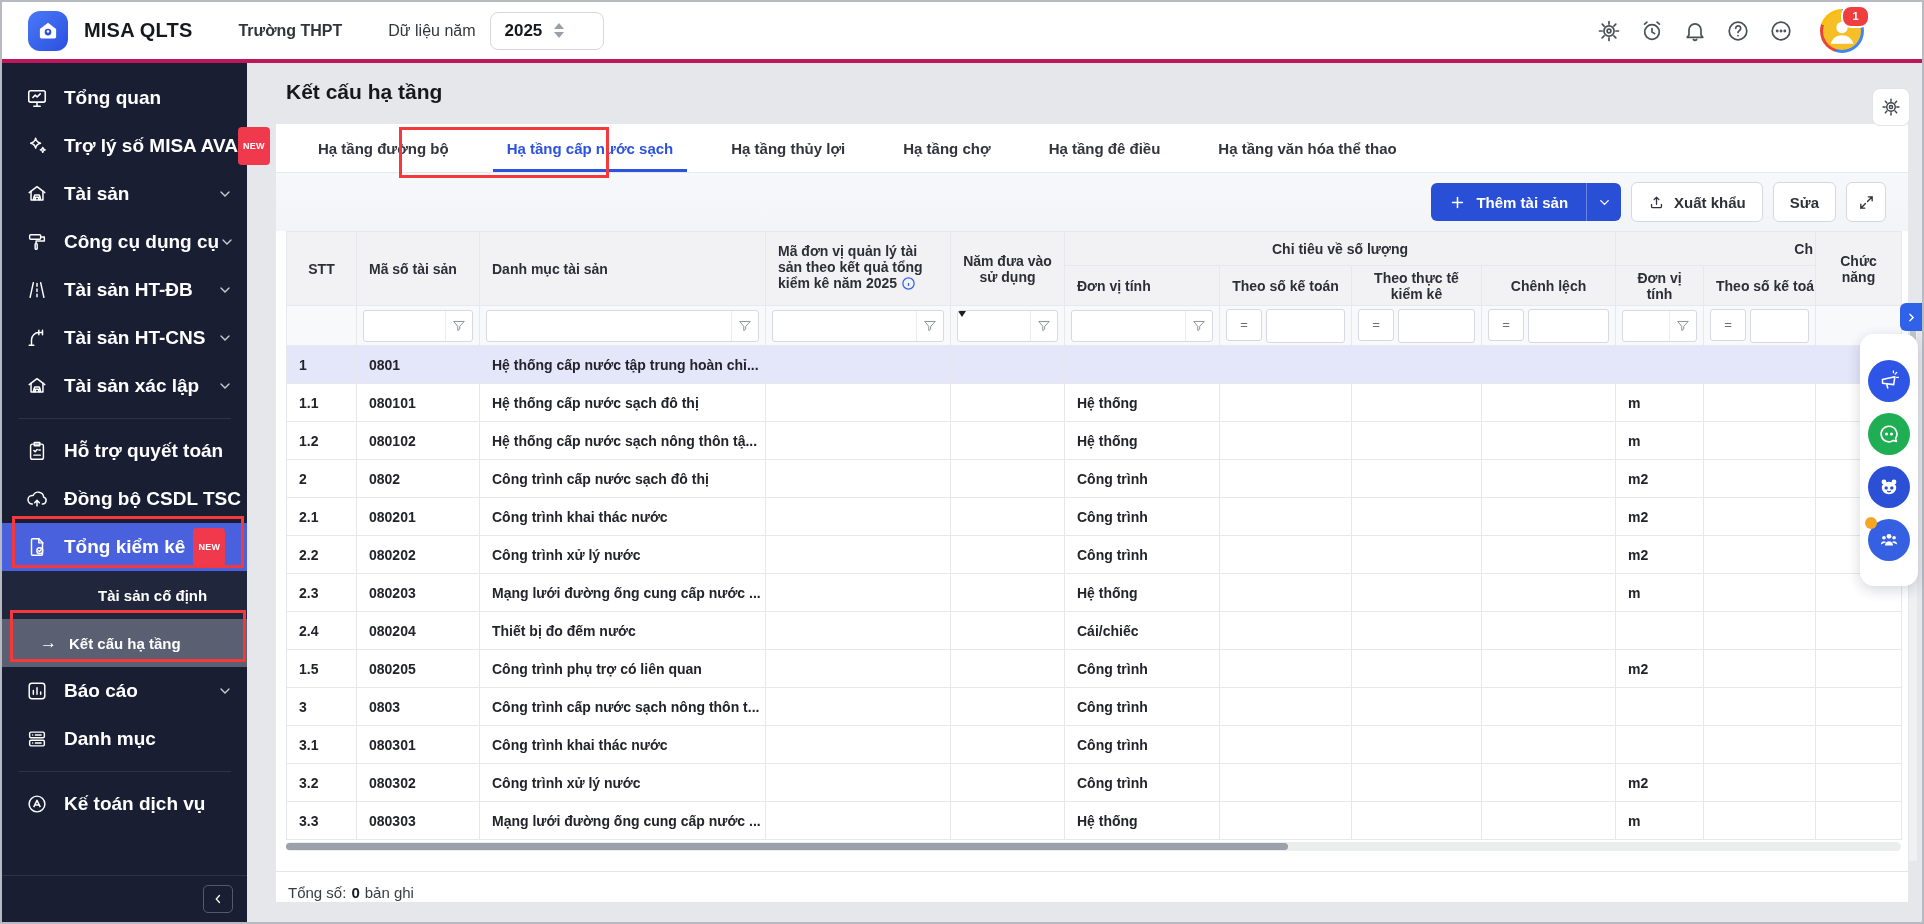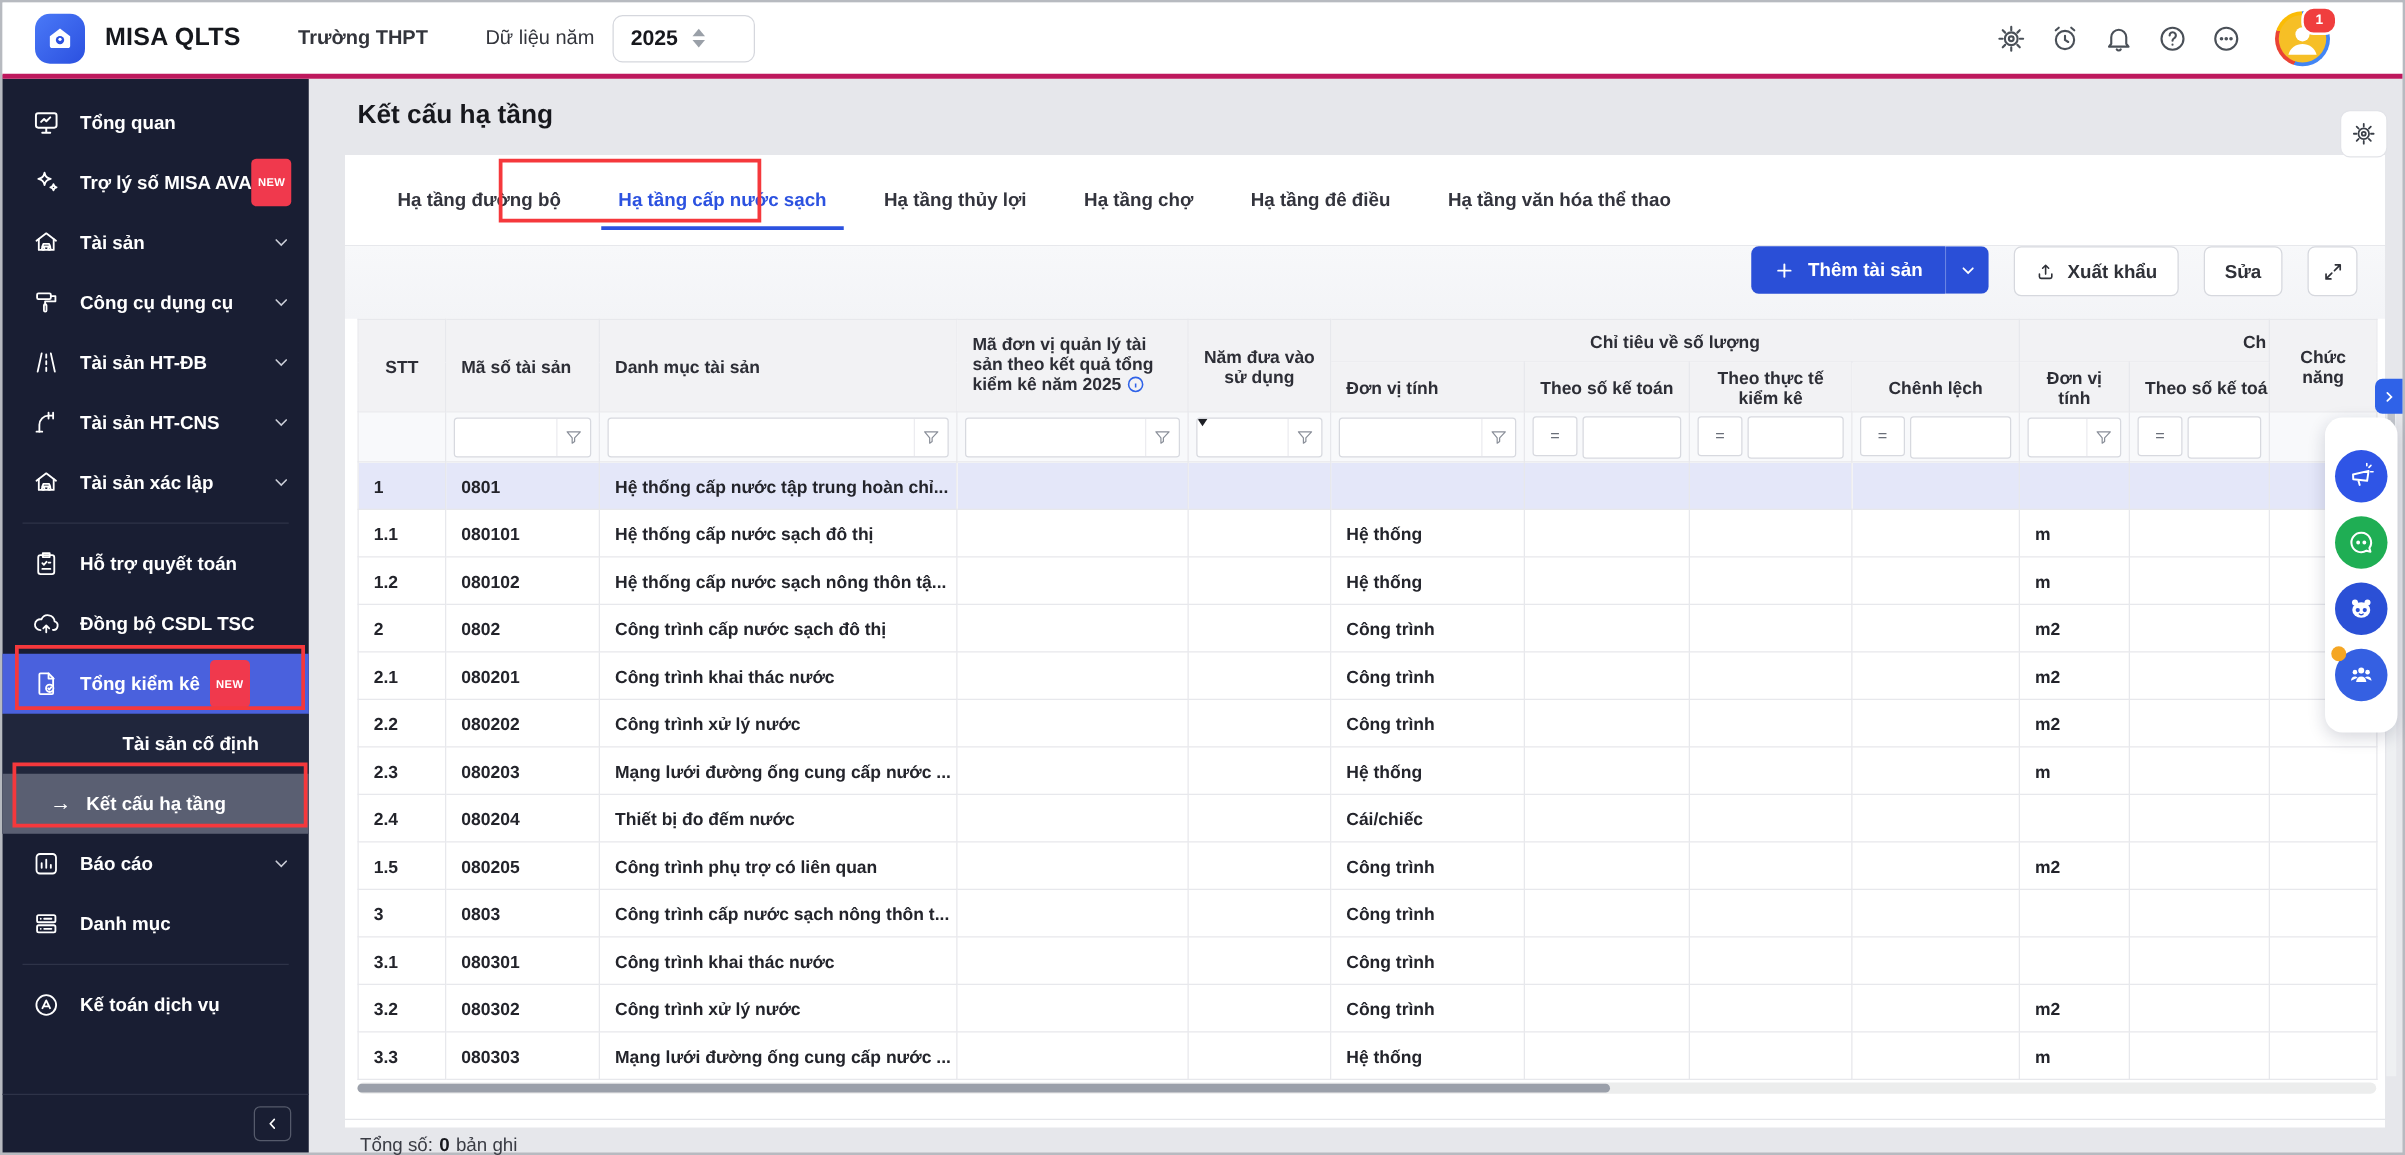--- a/index.html
+++ b/index.html
@@ -21,43 +21,43 @@
   .tico{width:24px;height:24px;color:#4a5058;cursor:pointer;display:block;}
   .avatar-wrap{position:relative;width:44px;height:44px;margin-left:8px;cursor:pointer;}
   .avatar-ring{width:44px;height:44px;border-radius:50%;background:conic-gradient(#4285f4 0 55%,#ea4335 55% 80%,#fbbc05 80% 100%);display:flex;align-items:center;justify-content:center;}
   .avatar{width:38px;height:38px;border-radius:50%;background:#f6bf26;display:flex;align-items:center;justify-content:center;overflow:hidden;}
   .avatar-badge{position:absolute;top:-4px;right:-6px;min-width:19px;height:19px;border-radius:10px;background:#f03e3e;border:2px solid #fff;color:#fff;font-size:11px;font-weight:700;display:flex;align-items:center;justify-content:center;padding:0 3px;}
 
   
   .sidebar{position:absolute;left:2px;top:60px;bottom:2px;width:245px;background:#191e33;z-index:20;}
   .sb-item{height:48px;display:flex;align-items:center;padding:0 14px 0 24px;cursor:pointer;position:relative;}
   .sb-ic{width:22px;height:22px;color:#fff;flex:0 0 auto;display:flex;align-items:center;justify-content:center;}
-  .sb-lb{color:#fff;font-size:15px;font-weight:600;margin-left:16px;white-space:nowrap;}
+  .sb-lb{color:#fff;font-size:19px;font-weight:600;margin-left:16px;white-space:nowrap;}
   .sb-badge{background:#f0394d;color:#fff;font-size:9px;font-weight:700;padding:14px 5px;border-radius:4px;margin-left:8px;letter-spacing:.3px;}
   .sb-badge.pushright{margin-left:auto;}
   .sb-chev{margin-left:auto;width:16px;height:16px;color:#c9ccd6;}
   .sb-div{height:1px;background:#2e3348;margin:8px 16px;}
   .sb-item.activeblue{background:#4a61dd;}
   .submenu{background:#20263c;}
   .sub-item{height:48px;display:flex;align-items:center;padding-left:96px;color:#fff;font-size:15px;font-weight:600;cursor:pointer;}
   .sub-item.activesub{background:#5a5f72;padding-left:38px;}
   .sub-arrow{margin-right:12px;font-size:17px;color:#fff;}
   .sb-bottom{position:absolute;left:0;right:0;bottom:0;height:46px;border-top:1px solid #2e3348;display:flex;align-items:center;justify-content:flex-end;padding-right:14px;}
   .collapse-btn{width:28px;height:26px;border:1px solid #555a6b;border-radius:5px;display:flex;align-items:center;justify-content:center;color:#fff;cursor:pointer;}
 
   
   .page-title{position:absolute;left:286px;top:80px;font-size:21px;font-weight:700;color:#17181d;z-index:5;}
   .title-gear{position:absolute;left:1872px;top:88px;width:36px;height:36px;background:#fff;border:1px solid #e2e3e8;border-radius:8px;display:flex;align-items:center;justify-content:center;color:#3a3f48;cursor:pointer;z-index:5;}
 
   .panel{position:absolute;left:276px;top:124px;width:1632px;height:778px;background:#fff;z-index:4;}
-  .tabs{height:48px;display:flex;align-items:stretch;padding:12px 28px;gap:18px;border-bottom:1px solid #e7e8ec;background:#fff;}
+  .tabs{height:48px;display:flex;align-items:stretch;padding:0 28px;gap:30px;border-bottom:1px solid #e7e8ec;background:#fff;}
   .tab{display:flex;align-items:center;padding:0 14px;font-size:15px;font-weight:600;color:#33343d;cursor:pointer;white-space:nowrap;}
   .tab.active{color:#2c52e0;font-weight:700;box-shadow:inset 0 -3px 0 #2c52e0;}
 
-  .toolbar{height:58px;background:linear-gradient(180deg,#f7f8fa,#f3f4f7);display:flex;justify-content:flex-end;padding-right:22px;gap:20px;}
+  .toolbar{height:58px;background:linear-gradient(180deg,#f7f8fa,#f3f4f7);display:flex;align-items:center;justify-content:flex-end;padding-right:22px;gap:10px;}
   .btn{height:38px;border-radius:6px;display:flex;align-items:center;font-size:15px;font-weight:600;cursor:pointer;}
   .btn-split{display:flex;}
   .btn-primary{background:#2a4fd7;color:#fff;padding:0 18px;border-radius:6px 0 0 6px;gap:10px;}
   .btn-caret{background:#2a4fd7;color:#fff;width:34px;border-left:1px solid rgba(255,255,255,.3);border-radius:0 6px 6px 0;justify-content:center;}
   .btn-ghost{background:#fff;border:1px solid #d6d8de;color:#2f3138;padding:0 16px;gap:9px;}
   .btn-icononly{width:38px;justify-content:center;padding:0;}
 
   
   .table-zone{position:relative;margin-left:10px;width:1615px;}
   table.grid{border-collapse:collapse;table-layout:fixed;width:1615px;}

